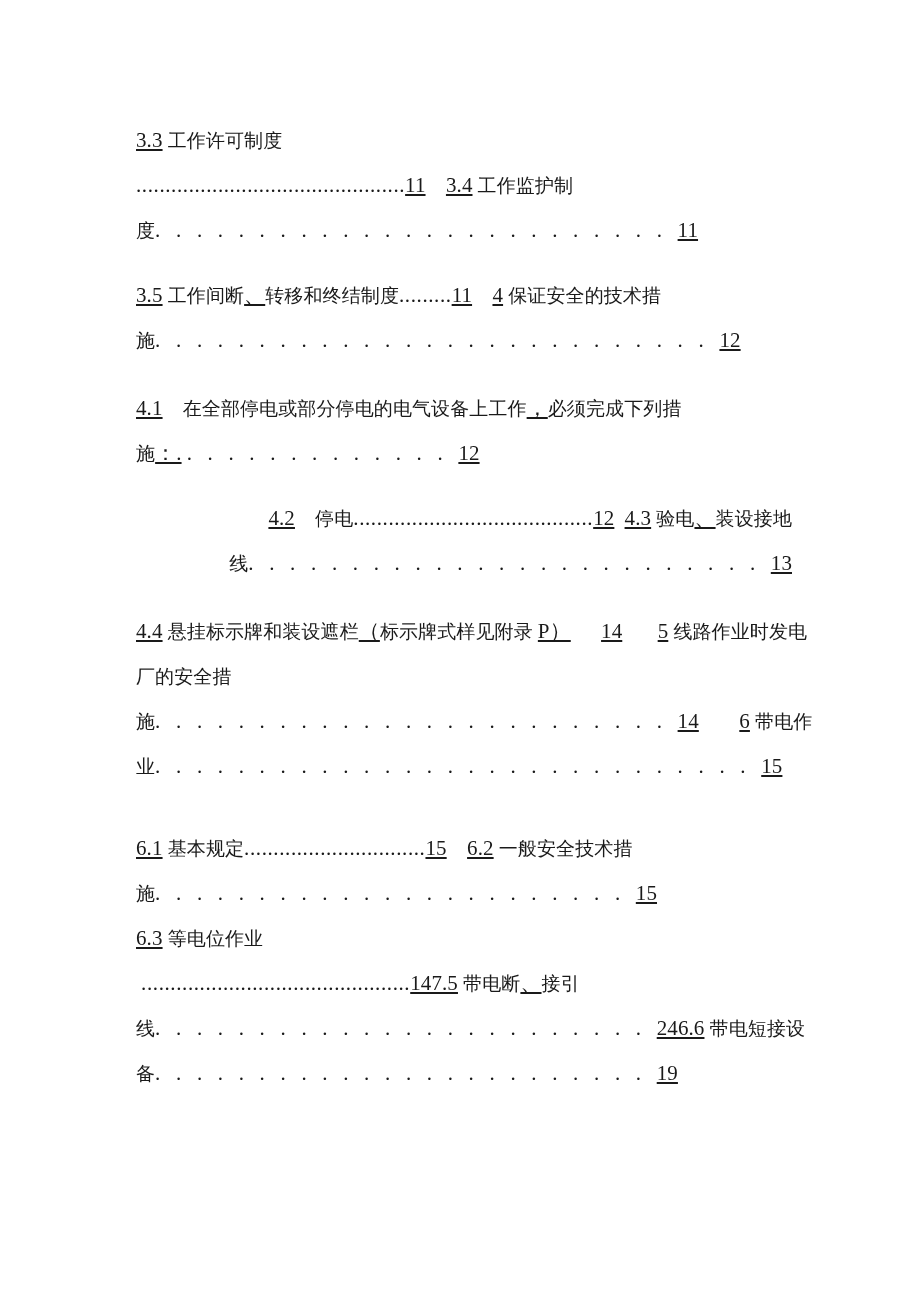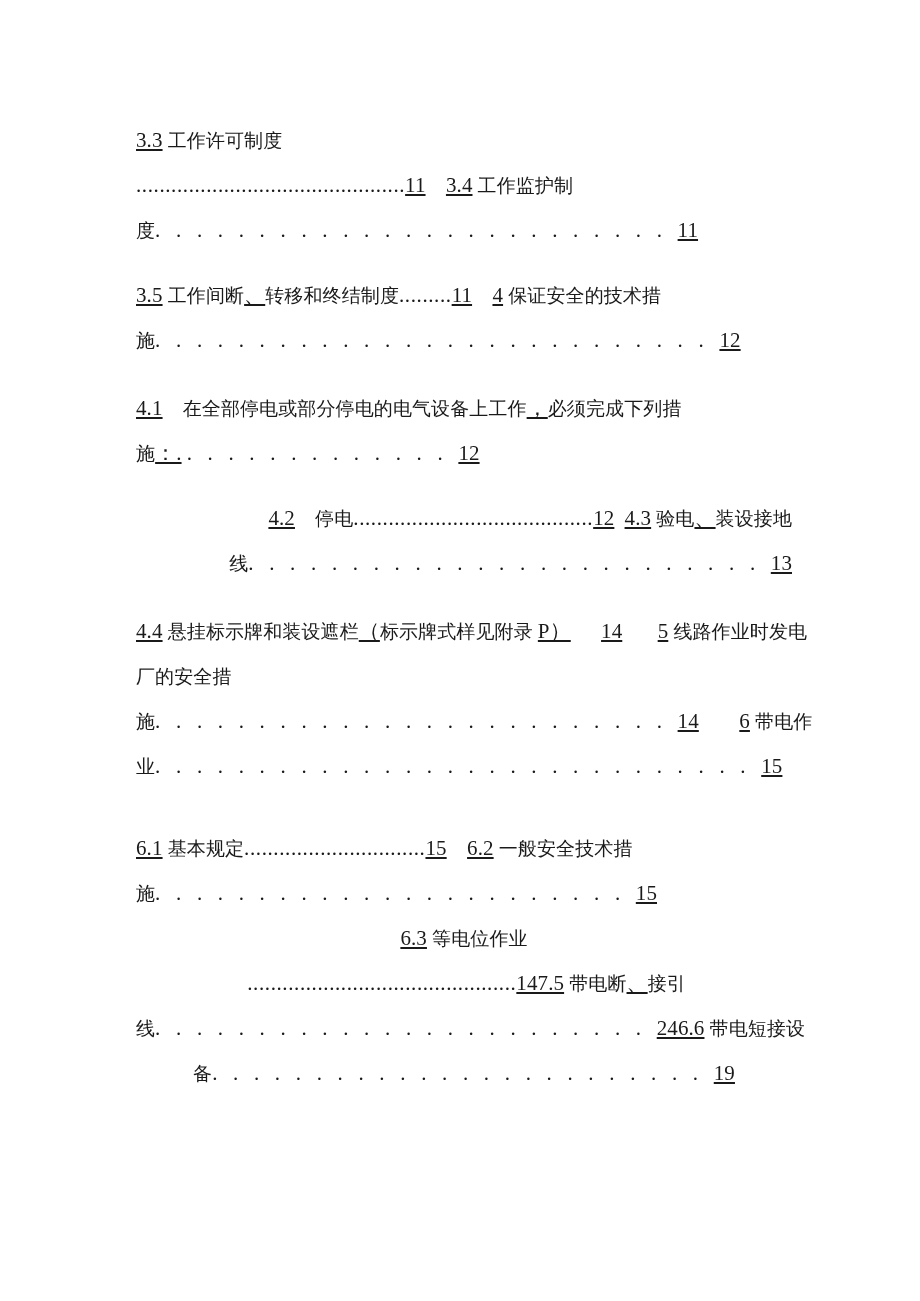--- a/index.html
+++ b/index.html
@@ -101,20 +101,20 @@
       <div class="toc-entry" style="margin-top: 23px;">
         <span class="toc-line"><span class="num">4.4</span><span class="sp"> </span><span class="cjk">悬</span><span class="cjk">挂</span><span class="cjk">标</span><span class="cjk">示</span><span class="cjk">牌</span><span class="cjk">和</span><span class="cjk">装</span><span class="cjk">设</span><span class="cjk">遮</span><span class="cjk">栏</span><span class="num">（</span><span class="cjk">标</span><span class="cjk">示</span><span class="cjk">牌</span><span class="cjk">式</span><span class="cjk">样</span><span class="cjk">见</span><span class="cjk">附</span><span class="cjk">录</span><span class="sp"> </span><span class="num">P）</span><span class="sp">　  </span><span class="num">14</span><span class="sp">　   </span><span class="num">5</span><span class="sp"> </span><span class="cjk">线</span><span class="cjk">路</span><span class="cjk">作</span><span class="cjk">业</span><span class="cjk">时</span><span class="cjk">发</span><span class="cjk">电</span></span>
         <span class="toc-line"><span class="cjk">厂</span><span class="cjk">的</span><span class="cjk">安</span><span class="cjk">全</span><span class="cjk">措</span></span>
         <span class="toc-line"><span class="cjk">施</span><span class="dots-wide">. . . . . . . . . . . . . . . . . . . . . . . . . </span><span class="num">14</span><span class="sp">　    </span><span class="num">6</span><span class="sp"> </span><span class="cjk">带</span><span class="cjk">电</span><span class="cjk">作</span></span>
         <span class="toc-line"><span class="cjk">业</span><span class="dots-wide">. . . . . . . . . . . . . . . . . . . . . . . . . . . . . </span><span class="num">15</span></span>
       </div>
       <div class="toc-entry" style="margin-top: 37px;">
         <span class="toc-line"><span class="num">6.1</span><span class="sp"> </span><span class="cjk">基</span><span class="cjk">本</span><span class="cjk">规</span><span class="cjk">定</span><span class="dots-tight">...............................</span><span class="num">15</span><span class="sp">    </span><span class="num">6.2</span><span class="sp"> </span><span class="cjk">一</span><span class="cjk">般</span><span class="cjk">安</span><span class="cjk">全</span><span class="cjk">技</span><span class="cjk">术</span><span class="cjk">措</span></span>
         <span class="toc-line"><span class="cjk">施</span><span class="dots-wide">. . . . . . . . . . . . . . . . . . . . . . . </span><span class="num">15</span></span>
       </div>
-      <div class="toc-entry" style="margin-top: 0px; text-align: center;">
+      <div class="toc-entry" style="margin-top: 0px;">
         <span class="toc-line"><span class="num">6.3</span><span class="sp"> </span><span class="cjk">等</span><span class="cjk">电</span><span class="cjk">位</span><span class="cjk">作</span><span class="cjk">业</span></span>
         <span class="toc-line"><span class="sp"> </span><span class="dots-tight">..............................................</span><span class="num">147.5</span><span class="sp"> </span><span class="cjk">带</span><span class="cjk">电</span><span class="cjk">断</span><span class="num">、</span><span class="cjk">接</span><span class="cjk">引</span></span>
         <span class="toc-line"><span class="cjk">线</span><span class="dots-wide">. . . . . . . . . . . . . . . . . . . . . . . . </span><span class="num">246.6</span><span class="sp"> </span><span class="cjk">带</span><span class="cjk">电</span><span class="cjk">短</span><span class="cjk">接</span><span class="cjk">设</span></span>
         <span class="toc-line"><span class="cjk">备</span><span class="dots-wide">. . . . . . . . . . . . . . . . . . . . . . . . </span><span class="num">19</span></span>
       </div>
     </div>
 </div>
 
 </body></html>

